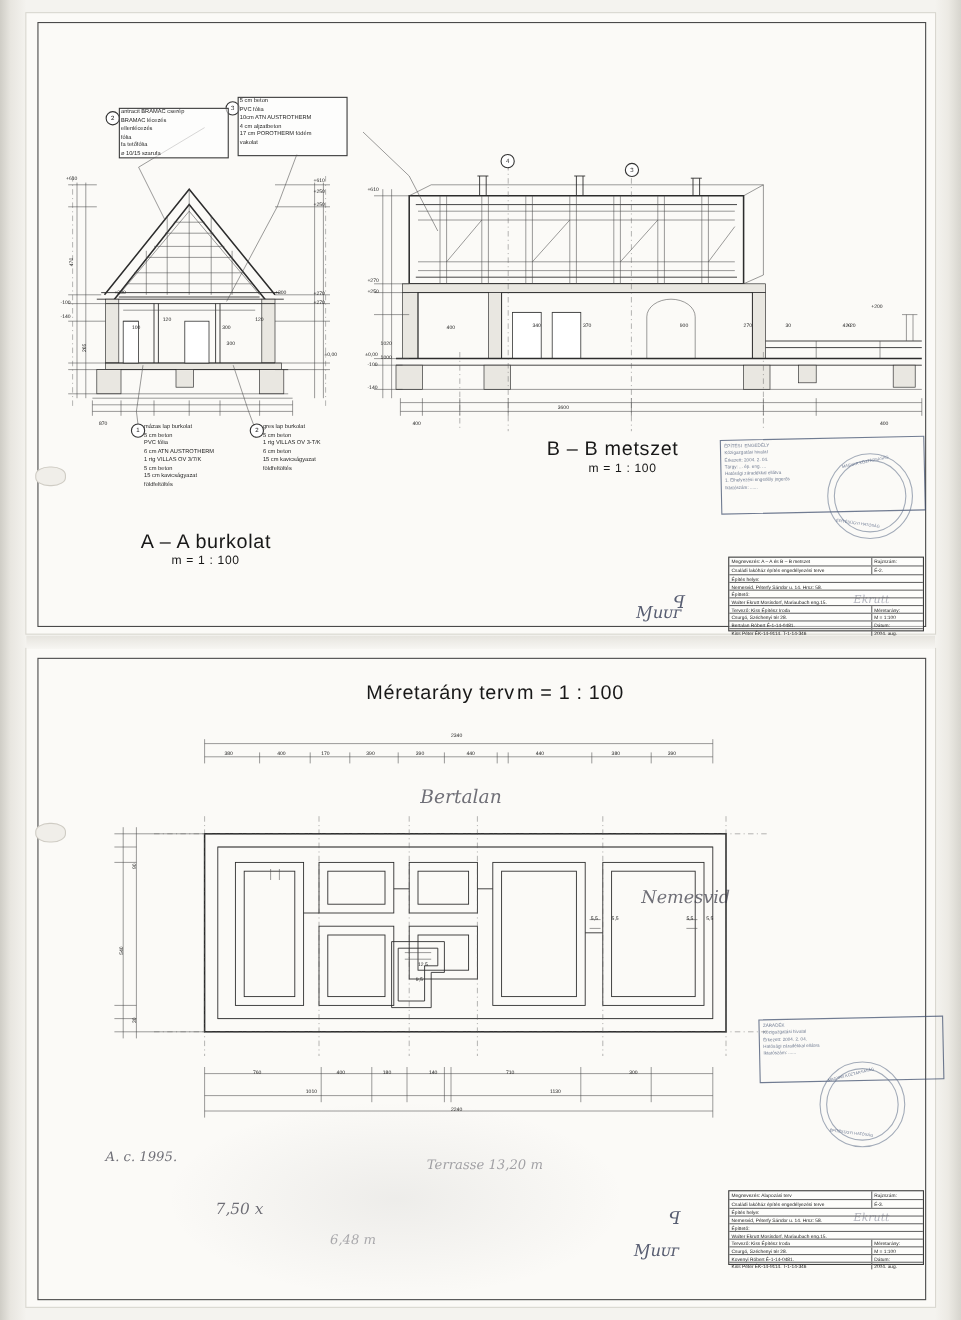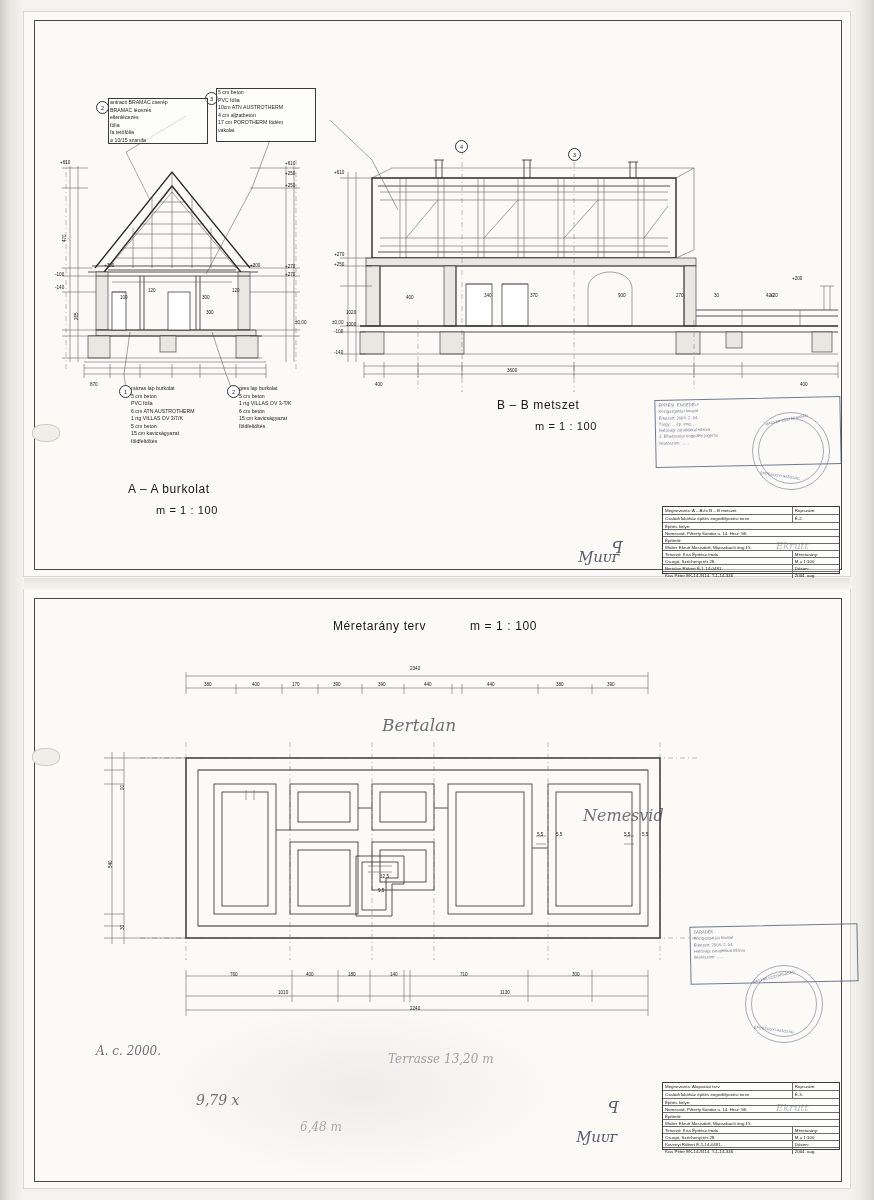--- a/index.html
+++ b/index.html
@@ -26,21 +26,21 @@
 
   svg{position:absolute;left:0;top:0;width:874px;height:1200px;overflow:visible;}
   .ln{stroke:#2c2c2c;fill:none;stroke-width:.8;}
   .ln.thin{stroke-width:.5;stroke:#4a4a4a;}
   .ln.thick{stroke-width:1.4;}
   .ln.dash{stroke-dasharray:5 3 1 3;stroke-width:.4;stroke:#5a5a5a;}
   .hatch{fill:#e9e7e1;stroke:#2c2c2c;stroke-width:.6;}
   .fillw{fill:#ffffff;stroke:#2c2c2c;stroke-width:.7;}
   .note{position:absolute;font-size:5.2px;line-height:1.45;color:#1f1f1f;white-space:pre;}
   .noteBox{position:absolute;border:.7px solid #3a3a3a;background:rgba(255,255,255,.6);}
-  .title{position:absolute;font-size:12px;letter-spacing:.6px;color:#181818;white-space:nowrap;}
+  .title{position:absolute;font-size:18px;letter-spacing:.6px;color:#181818;white-space:nowrap;}
   .title.sm{font-size:11px;}
   .circ{position:absolute;width:11px;height:11px;border:.8px solid #333;border-radius:50%;
         font-size:5.5px;display:flex;align-items:center;justify-content:center;background:#fff;color:#222;}
   .dim{position:absolute;font-size:4.6px;color:#222;white-space:nowrap;}
   .dim.v{transform-origin:left top;transform:rotate(-90deg);}
 
   
   .tb{position:absolute;border:1px solid #3c3c3c;background:rgba(255,255,255,.55);font-size:4.4px;}
   .tb .r{display:flex;border-bottom:.5px solid #6a6a6a;}
   .tb .r:last-child{border-bottom:none;}
@@ -461,22 +461,22 @@
   <div class="dim v" style="left:120px;top:930px;">30</div>
   <div class="dim" style="left:537px;top:832px;">5,5</div>
   <div class="dim" style="left:556px;top:832px;">5,5</div>
   <div class="dim" style="left:624px;top:832px;">5,5</div>
   <div class="dim" style="left:642px;top:832px;">5,5</div>
   <div class="dim" style="left:380px;top:874px;">12,5</div>
   <div class="dim" style="left:378px;top:888px;">9,5</div>
 
   <div class="hw" style="left:382px;top:715px;font-size:17px;">Bertalan</div>
   <div class="hw" style="left:583px;top:806px;font-size:16px;">Nemesvid</div>
-  <div class="hw" style="left:96px;top:1044px;font-size:12px;">A. c. 2000.</div>
-  <div class="hw" style="left:196px;top:1092px;font-size:14px;">9,79 x</div>
+  <div class="hw" style="left:96px;top:1044px;font-size:12px;">A. c. 1995.</div>
+  <div class="hw" style="left:196px;top:1092px;font-size:14px;">7,50 x</div>
   <div class="hw" style="left:388px;top:1052px;font-size:12px;opacity:.45;">Terrasse 13,20 m</div>
   <div class="hw" style="left:300px;top:1120px;font-size:12px;opacity:.4;">6,48 m</div>
 
   <div class="stampbox" style="left:655px;top:398px;width:178px;height:62px;">ÉPÍTÉSI  ENGEDÉLY
 Közigazgatási hivatal
 Érkezett: 2004. 2. 04.
 Tárgy: ... ép. eng. ...
 Hatósági záradékkal ellátva
 1. Elhelyezési engedély jogerős
 Iktatószám: ......</div>

